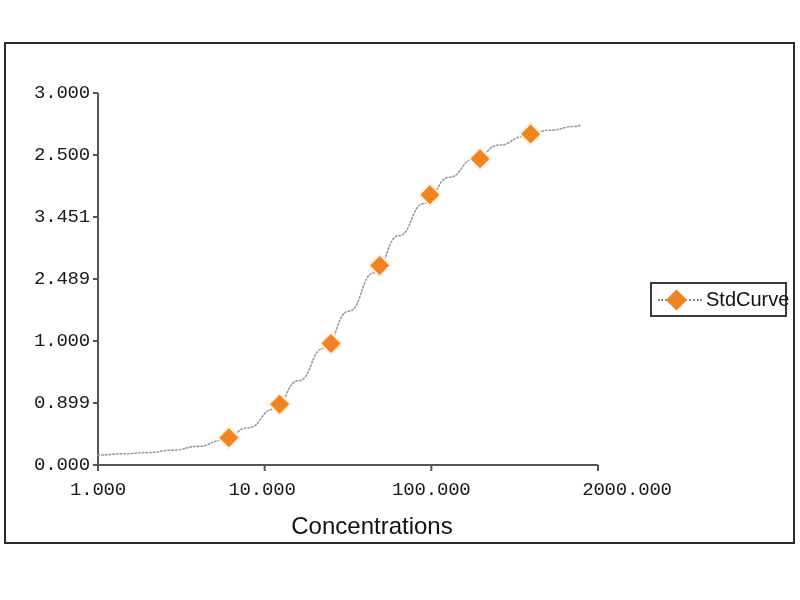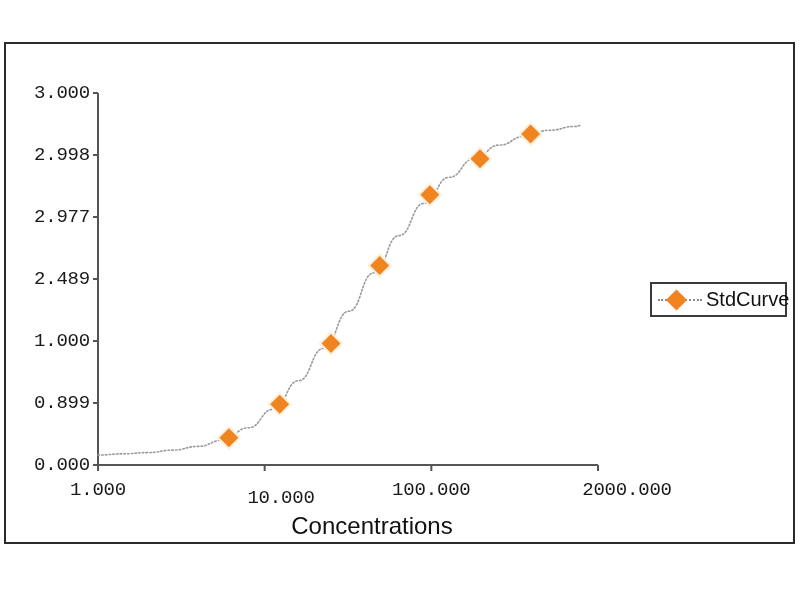--- a/index.html
+++ b/index.html
@@ -160,27 +160,27 @@
         <polygon points="530.6,121.4 543.1,133.9 530.6,146.4 518.1,133.9" fill="#fdf0de"></polygon>
         <polygon points="530.6,124.4 540.1,133.9 530.6,143.4 521.1,133.9" fill="#ef8420"></polygon>
       </g>
   </svg>
 
   <div id="y-tick-labels">
       <div class="tick-label ytick-label" style="left: 18px; width: 72px; top: 465px;">0.000</div>
       <div class="tick-label ytick-label" style="left: 18px; width: 72px; top: 403px;">0.899</div>
       <div class="tick-label ytick-label" style="left: 18px; width: 72px; top: 341px;">1.000</div>
       <div class="tick-label ytick-label" style="left: 18px; width: 72px; top: 279px;">2.489</div>
-      <div class="tick-label ytick-label" style="left: 18px; width: 72px; top: 217px;">2.977</div>
-      <div class="tick-label ytick-label" style="left: 18px; width: 72px; top: 155px;">2.998</div>
+      <div class="tick-label ytick-label" style="left: 18px; width: 72px; top: 217px;">3.451</div>
+      <div class="tick-label ytick-label" style="left: 18px; width: 72px; top: 155px;">2.500</div>
       <div class="tick-label ytick-label" style="left: 18px; width: 72px; top: 93px;">3.000</div>
     </div>
   <div id="x-tick-labels">
       <div class="tick-label xtick-label" style="left: 98px; top: 479px;">1.000</div>
-      <div class="tick-label xtick-label" style="left: 281px; top: 479px; margin-top: 8px;">10.000</div>
+      <div class="tick-label xtick-label" style="left: 262px; top: 479px;">10.000</div>
       <div class="tick-label xtick-label" style="left: 431.333px; top: 479px;">100.000</div>
       <div class="tick-label xtick-label" style="left: 627px; top: 479px;">2000.000</div>
     </div>
 
   <div id="x-axis-title" style="left: 372px; top: 512px;">Concentrations</div>
 
   <div id="legend-box">
     <span id="legend-swatch">
       <span class="leg-line"></span>
       <span class="leg-diamond"></span>

